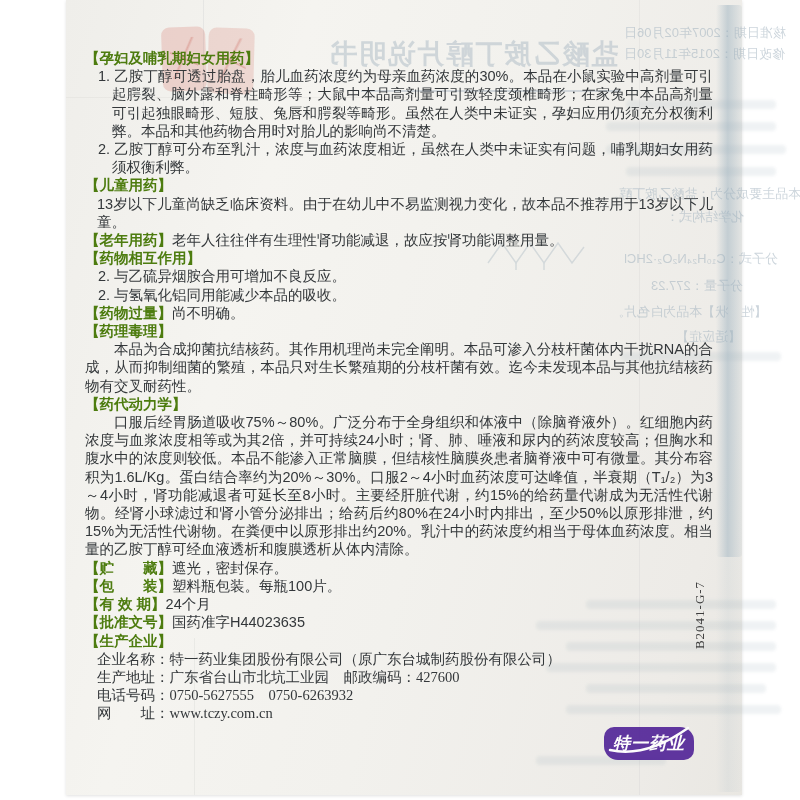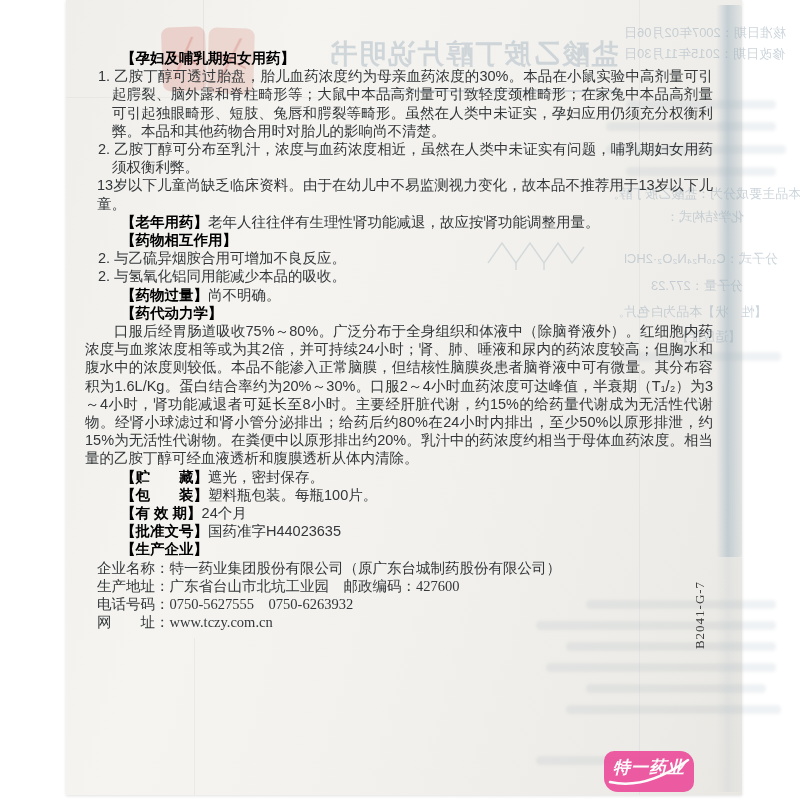--- a/index.html
+++ b/index.html
@@ -56,37 +56,37 @@
   .smudge {
     position:absolute; height:9px; border-radius:4px; background:#93a7b4;
     opacity:.14; filter:blur(1.5px);
   }
   
   .content {
     position:absolute; left:85px; top:49px; width:628px;
     font-size:14.5px; line-height:18.2px; color:#33373a;
     text-align:justify;
   }
-  .content .h { font-weight:bold; color:#000000;margin-left:36px; }
+  .content .h { font-weight:bold; color:#4d7c0f; }
   .content .item { padding-left:27px; text-indent:-14px; }
   .content .para { padding-left:12px; }
   .content .para.indent { padding-left:0; text-indent:2em; }
   .content .kv { padding-left:12px;font-family:Liberation Serif, serif; }
   .content .kv .k { white-space:pre; }
   
   .side-code {
     position:absolute; left:700px; top:615px;
     transform:translate(-50%,-50%) rotate(-90deg);
     font-family:"Liberation Serif","DejaVu Serif",serif;
     font-size:13px; letter-spacing:1px; color:#3d3d3d; white-space:nowrap;
   }
   
   .logo {
-    position:absolute; left:604px; top:727px; width:90px; height:41px;
-    background:#ec4899; border-radius:10px 14px 10px 14px; opacity:.88;margin-top:24px;
+    position:absolute; left:604px; top:727px; width:90px; height:33px;
+    background:#4c1d95; border-radius:10px 14px 10px 14px; opacity:.88;
   }
   .logo .logo-text {
     position:absolute; left:0; right:0; top:5px; text-align:center;
     color:#ffffff; font-weight:bold; font-style:italic;
     font-size:17px; letter-spacing:1px;
   }
   .logo svg { position:absolute; left:0; bottom:0; }
 </style>
 </head>
 <body>
@@ -141,32 +141,37 @@
 <div class="edge-band"></div>
 <div class="edge-band lower"></div>
 
 <div class="content" id="doc-sections">
     <div class="section">
       <div class="h">【孕妇及哺乳期妇女用药】</div>
       <div class="item">1. 乙胺丁醇可透过胎盘，胎儿血药浓度约为母亲血药浓度的30%。本品在小鼠实验中高剂量可引起腭裂、脑外露和脊柱畸形等；大鼠中本品高剂量可引致轻度颈椎畸形；在家兔中本品高剂量可引起独眼畸形、短肢、兔唇和腭裂等畸形。虽然在人类中未证实，孕妇应用仍须充分权衡利弊。本品和其他药物合用时对胎儿的影响尚不清楚。</div>
       <div class="item">2. 乙胺丁醇可分布至乳汁，浓度与血药浓度相近，虽然在人类中未证实有问题，哺乳期妇女用药须权衡利弊。</div>
     </div>
     <div class="section">
+      <div class="h">【儿童用药】</div>
       <div class="para">13岁以下儿童尚缺乏临床资料。由于在幼儿中不易监测视力变化，故本品不推荐用于13岁以下儿童。</div>
     </div>
     <div class="section">
       <div class="line"><span class="h">【老年用药】</span><span class="t">老年人往往伴有生理性肾功能减退，故应按肾功能调整用量。</span></div>
     </div>
     <div class="section">
       <div class="h">【药物相互作用】</div>
       <div class="item">2. 与乙硫异烟胺合用可增加不良反应。</div>
       <div class="item">2. 与氢氧化铝同用能减少本品的吸收。</div>
     </div>
     <div class="section">
       <div class="line"><span class="h">【药物过量】</span><span class="t">尚不明确。</span></div>
+    </div>
+    <div class="section">
+      <div class="h">【药理毒理】</div>
+      <div class="para indent">本品为合成抑菌抗结核药。其作用机理尚未完全阐明。本品可渗入分枝杆菌体内干扰RNA的合成，从而抑制细菌的繁殖，本品只对生长繁殖期的分枝杆菌有效。迄今未发现本品与其他抗结核药物有交叉耐药性。</div>
     </div>
     <div class="section">
       <div class="h">【药代动力学】</div>
       <div class="para indent">口服后经胃肠道吸收75%～80%。广泛分布于全身组织和体液中（除脑脊液外）。红细胞内药浓度与血浆浓度相等或为其2倍，并可持续24小时；肾、肺、唾液和尿内的药浓度较高；但胸水和腹水中的浓度则较低。本品不能渗入正常脑膜，但结核性脑膜炎患者脑脊液中可有微量。其分布容积为1.6L/Kg。蛋白结合率约为20%～30%。口服2～4小时血药浓度可达峰值，半衰期（T₁/₂）为3～4小时，肾功能减退者可延长至8小时。主要经肝脏代谢，约15%的给药量代谢成为无活性代谢物。经肾小球滤过和肾小管分泌排出；给药后约80%在24小时内排出，至少50%以原形排泄，约15%为无活性代谢物。在粪便中以原形排出约20%。乳汁中的药浓度约相当于母体血药浓度。相当量的乙胺丁醇可经血液透析和腹膜透析从体内清除。</div>
     </div>
     <div class="section">
       <div class="line"><span class="h">【贮　　藏】</span><span class="t">遮光，密封保存。</span></div>
     </div>
     <div class="section">
       <div class="line"><span class="h">【包　　装】</span><span class="t">塑料瓶包装。每瓶100片。</span></div>

